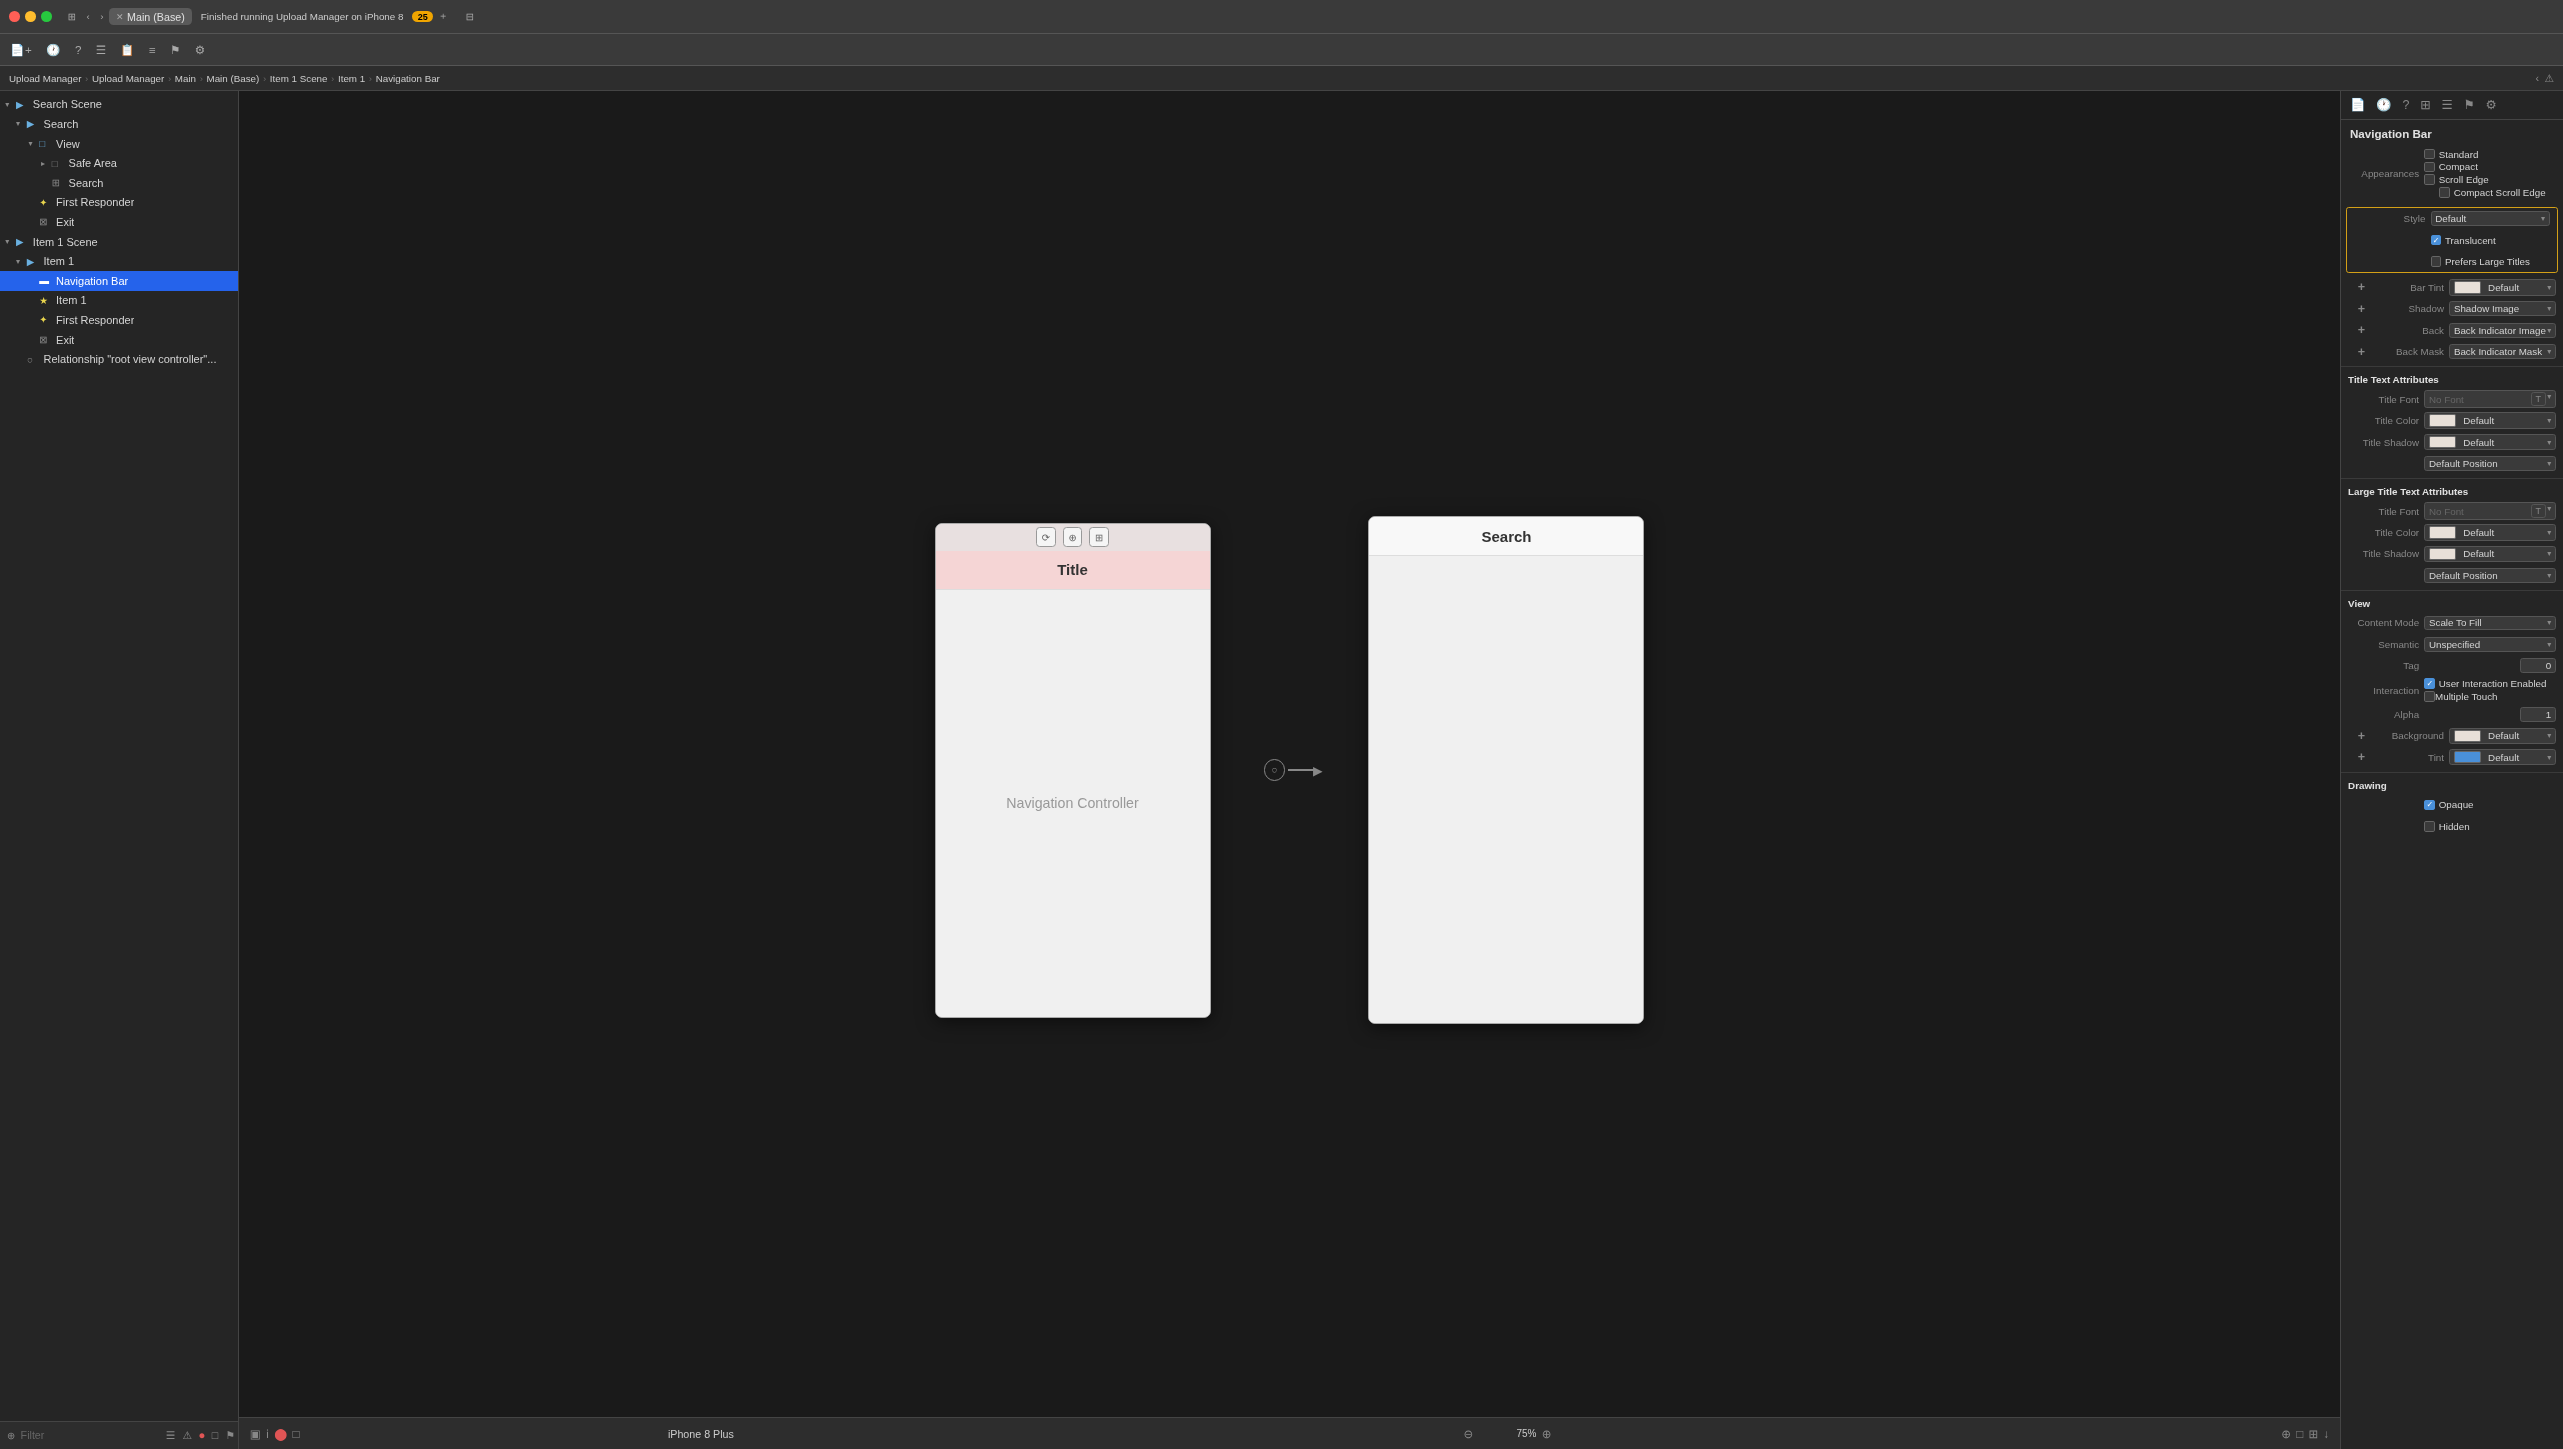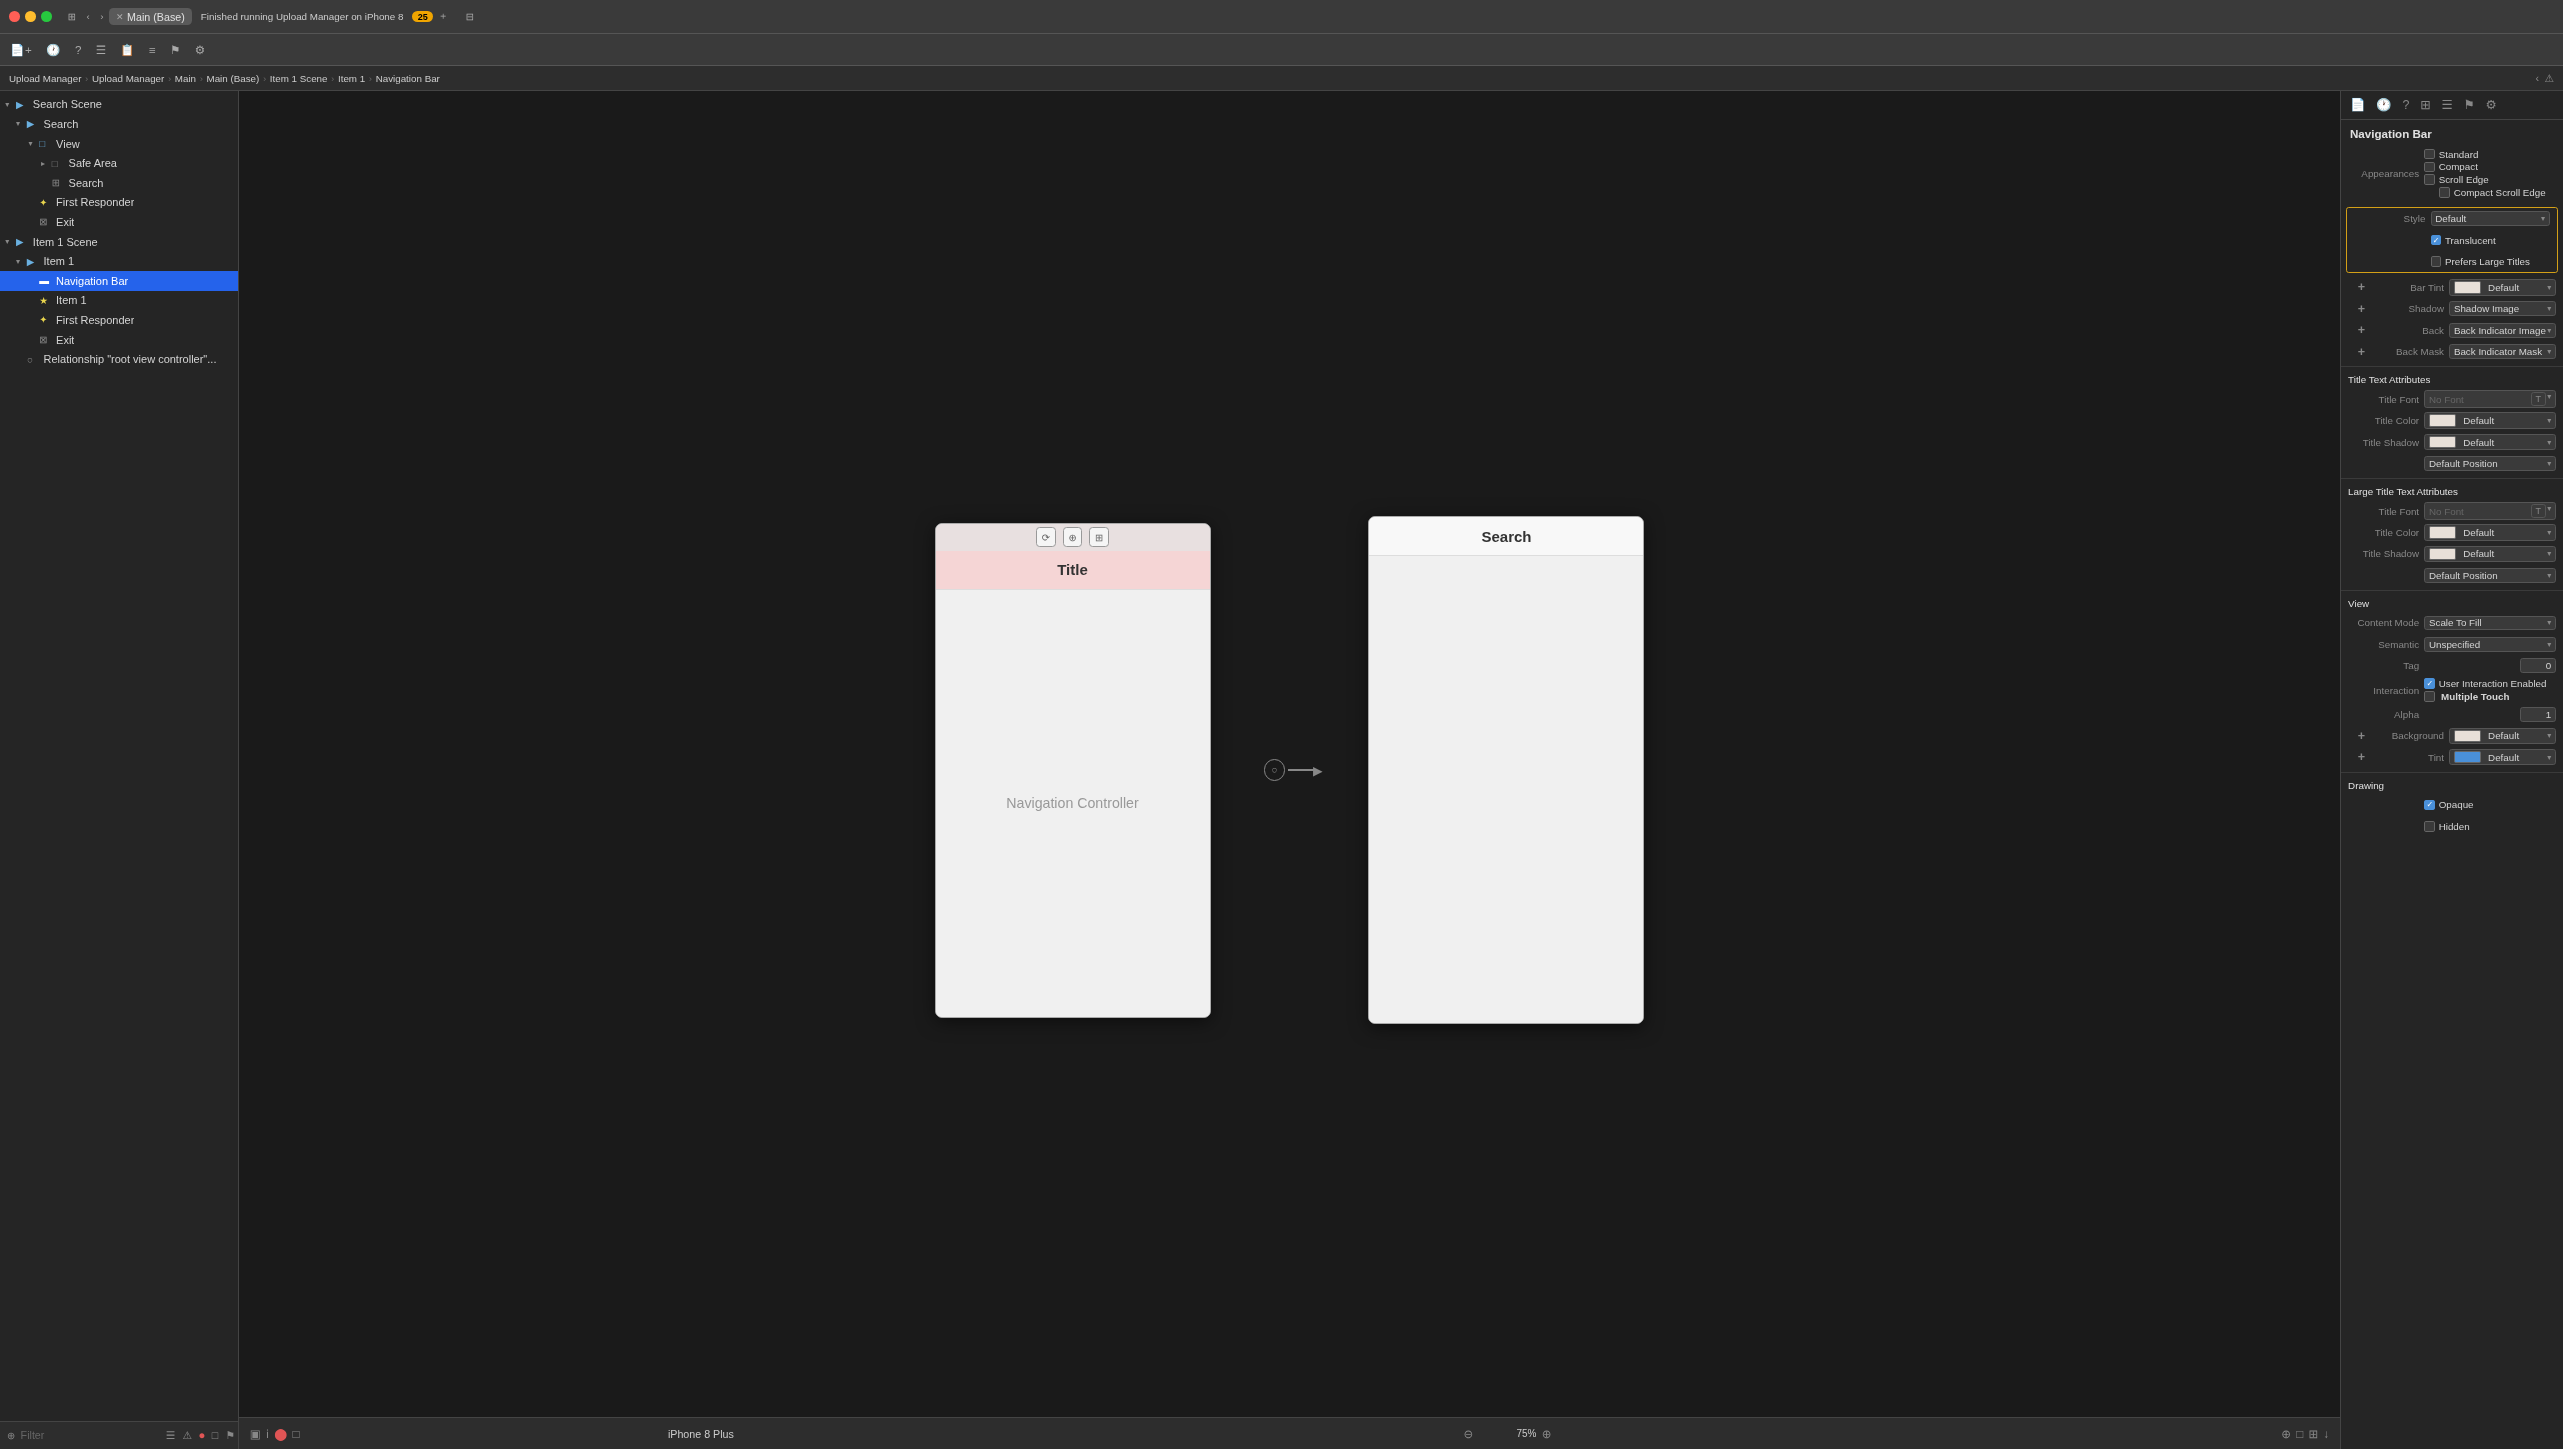--- a/index.html
+++ b/index.html
@@ -451,21 +451,21 @@
       flex-shrink: 0;
     }
     .rp-divider {
       height: 0.9px;
       background: #3a3a3a;
       margin: 3.6px 0;
     }
 
     .rp-section-title {
       font-size: 9.8px;
-      font-weight: 400;
+      font-weight: 700;
       color: #e0e0e0;
       padding: 3.6px 7.1px;
     }
     .rp-row-with-plus {
       position: relative;
       padding-left: 14.2px;
     }
 
     .rp-add-btn {
       background: transparent;
@@ -934,21 +934,21 @@
       <input class="rp-number-input" type="text" value="0" style="margin-left: auto;">
     </div>
 
     <div class="rp-row">
       <span class="rp-label">Interaction</span>
       <div style="display:flex;flex-direction:column;gap:1.8px;">
         <div style="display:flex;align-items:center;gap:3.6px;">
           <div class="rp-checkbox checked">✓</div>
           <span class="rp-checkbox-label">User Interaction Enabled</span>
         </div>
-        <div style="display:flex;align-items:center;gap:6px;font-weight:bold;">
+        <div style="display:flex;align-items:center;gap:0;">
           <div class="rp-checkbox"></div>
           <span class="rp-checkbox-label">Multiple Touch</span>
         </div>
       </div>
     </div>
 
     <div class="rp-row">
       <span class="rp-label">Alpha</span>
       <input class="rp-number-input" type="text" value="1" style="margin-left: auto;">
     </div>

